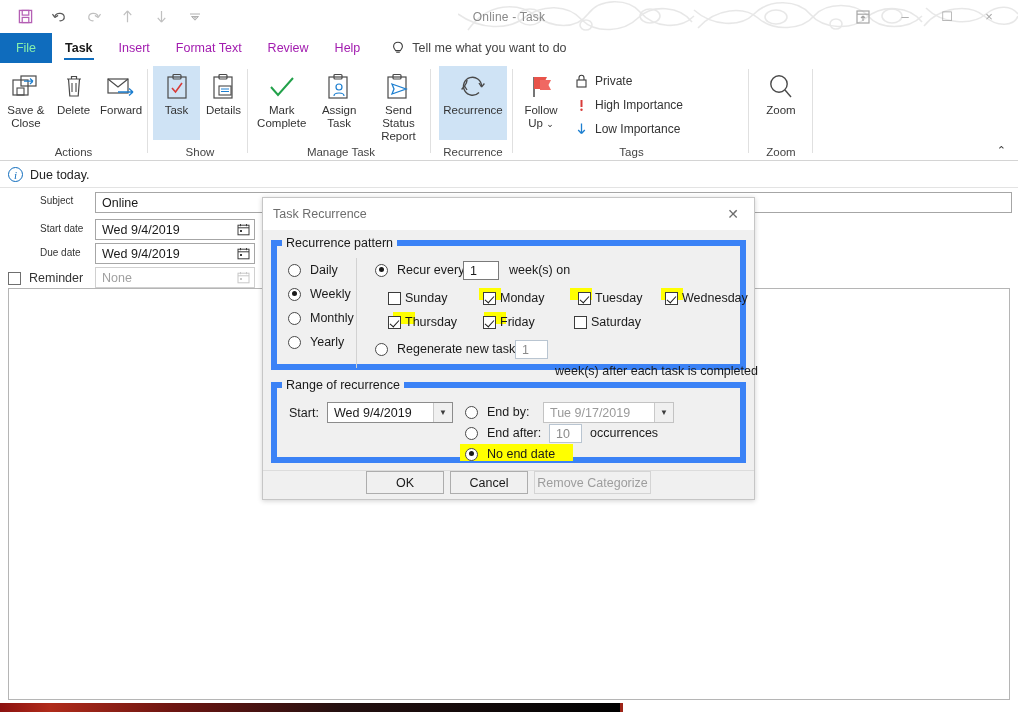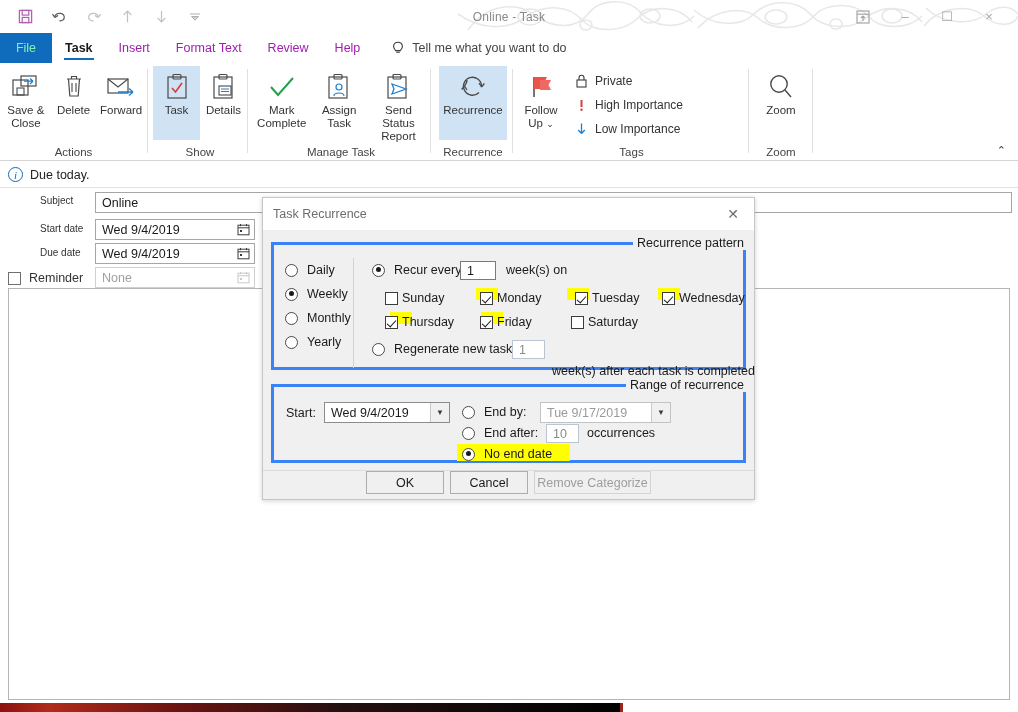--- a/index.html
+++ b/index.html
@@ -278,25 +278,24 @@
     font-size: 14px;
   }
   .dlg-body {
     position: absolute;
     left: 0; top: 32px;
     width: 491px; height: 269px;
     background: #f0f0f0;
   }
   fieldset.grp {
     position: absolute;
-    border: 3px solid #3b82f6;
+    border: 6px solid #3b82f6;
     margin: 0;
     padding: 0;
     background: transparent;
-    text-align: right;
   }
   fieldset.grp > legend {
     font-size: 12.5px;
     color: #1a1a1a;
     padding: 0 4px;
     margin-left: 5px;
   }
   .vsep {
     position: absolute;
     width: 1px;

